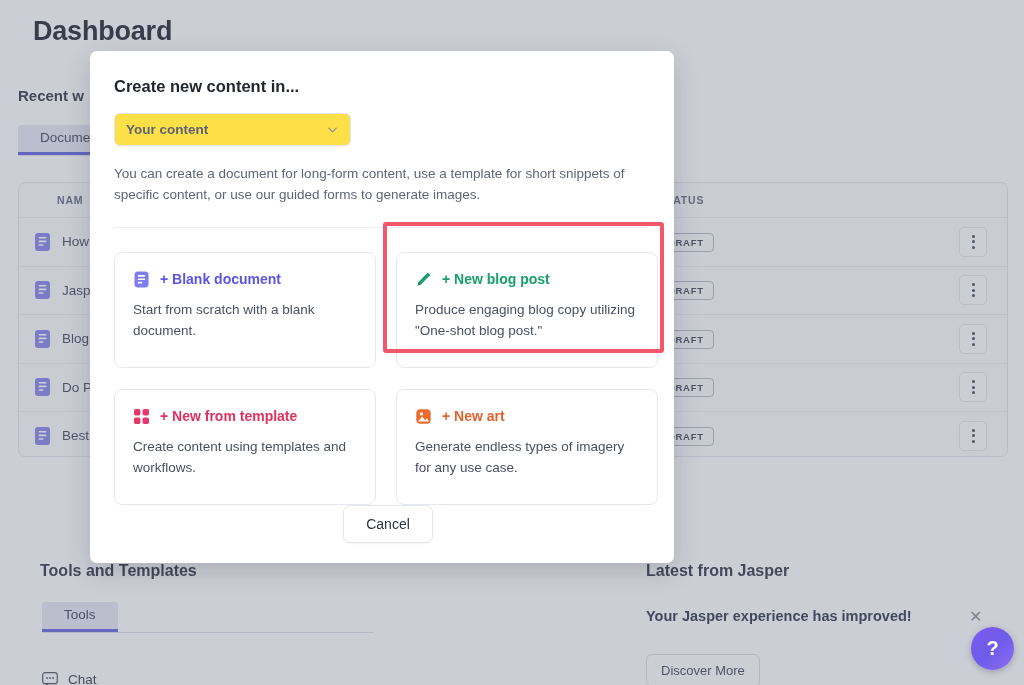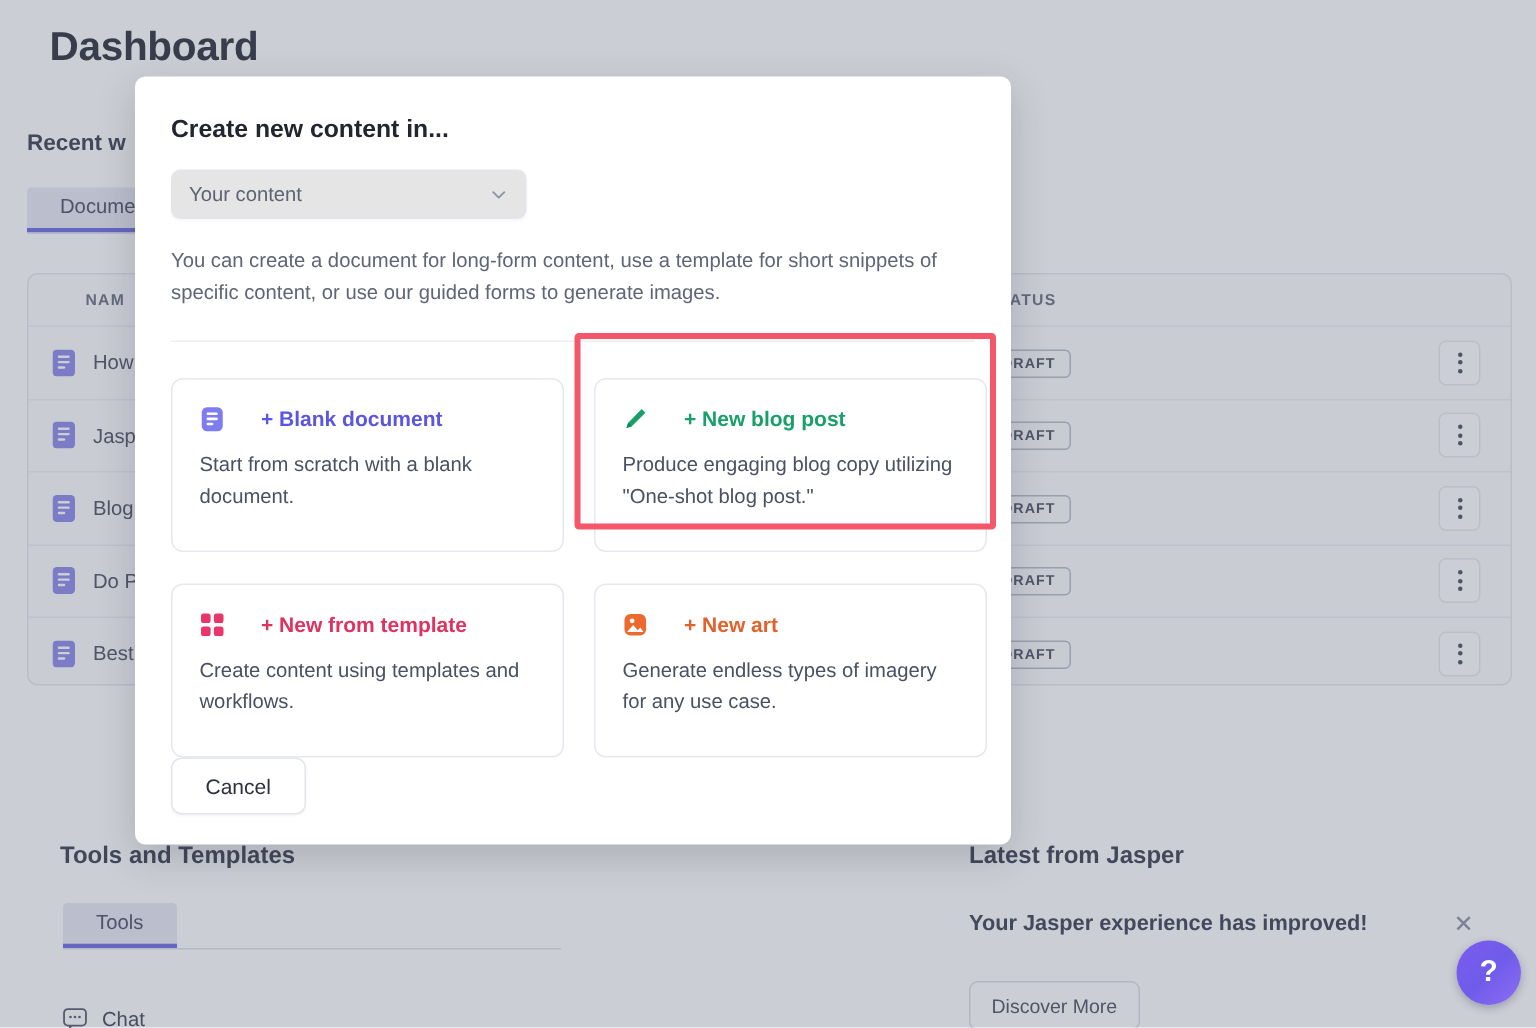--- a/index.html
+++ b/index.html
@@ -177,25 +177,26 @@
     display: flex; flex-direction: column;
   }
   .modal-body { padding: 26px 24px 0 24px; }
   .modal-title {
     font-size: 16.5px; font-weight: bold; color: #23262f;
     margin-bottom: 17px;
   }
   .select {
     width: 237px; height: 33px;
     border: 1px solid #e3e5ec; border-radius: 6px;
-    background: #e5e5e5;
+    background: #fde047;
     display: flex; align-items: center;
     padding: 0 11px;
     font-size: 13.5px; color: #5d6374;
     box-shadow: 0 1px 2px rgba(40,40,80,0.04);
+    font-weight: bold;
   }
   .select .chev { margin-left: auto; width: 13px; height: 13px; }
   .modal-desc {
     margin-top: 18px;
     font-size: 13.5px; line-height: 1.55; color: #5f6577;
     width: 525px;
   }
   .divider { height: 1px; background: #eceef3; margin-top: 21px; }
 
   .cards {
@@ -205,21 +206,21 @@
     padding: 24px 24px 0 24px;
   }
   .card {
     height: 116px;
     border: 1px solid #e6e8ef;
     border-radius: 8px;
     background: #fff;
     padding: 18px 18px 0 18px;
   }
   .card-head {
-    display: flex; align-items: center; gap: 24px;
+    display: flex; align-items: center; gap: 10px;
     font-size: 14px; font-weight: bold;
     margin-bottom: 12px;
   }
   .card-desc { font-size: 13.5px; line-height: 1.55; color: #4b5062; }
   .card-ico { width: 17px; height: 17px; flex: none; }
 
   .c-blank .card-head { color: #5b55e0; }
   .c-template .card-head { color: #e0315f; }
   .c-blog .card-head { color: #18a06a; }
   .c-art .card-head { color: #e2622b; }
@@ -229,22 +230,22 @@
     left: 383px; top: 222px;
     width: 281px; height: 131px;
     border: 4px solid #f4576a;
     border-radius: 3px;
     z-index: 110;
     pointer-events: none;
   }
 
   .modal-footer {
     margin-top: auto;
-    padding: 0 24px 22px 24px;
-    display: flex; justify-content: flex-start;
+    padding: 0 24px 22px 36px;
+    display: flex; justify-content: center;
   }
   .cancel-btn {
     padding: 10px 22px;
     border: 1px solid #e4e6ed; border-radius: 7px;
     background: #fff; font-size: 14px; color: #2e3240;
     box-shadow: 0 1px 2px rgba(40,40,80,0.05);
   }
 </style>
 </head>
 <body>

